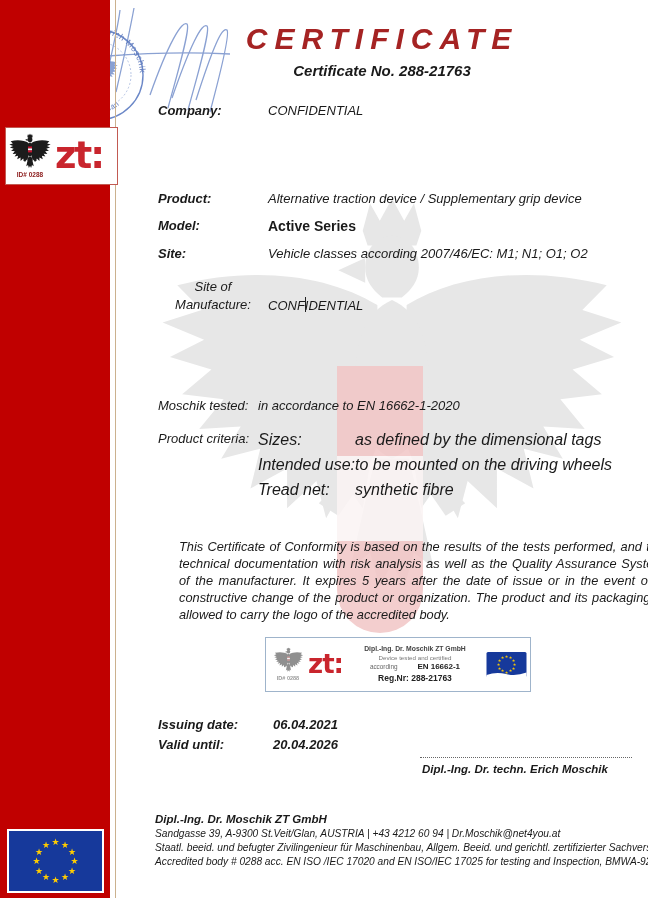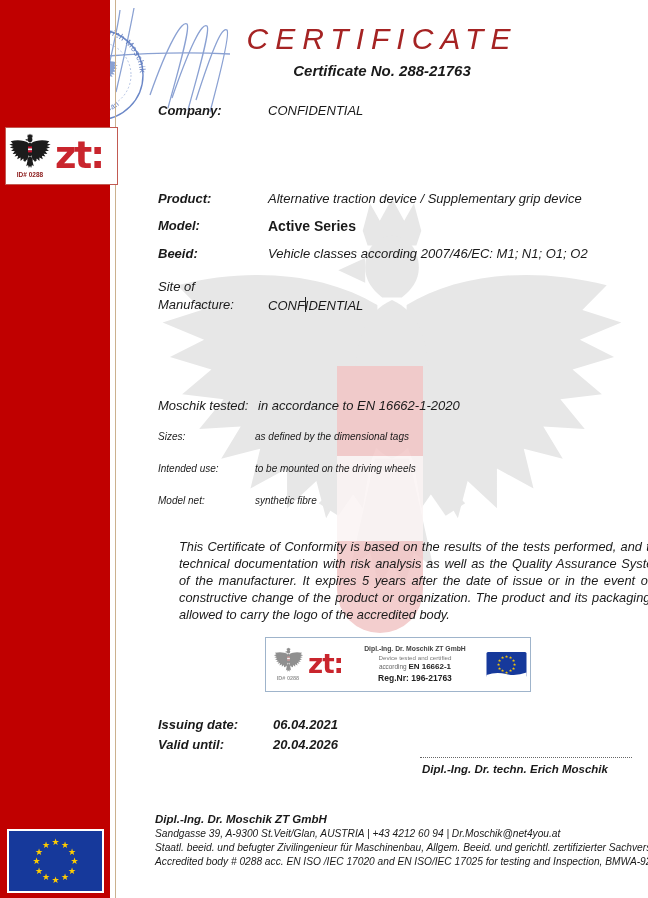--- a/index.html
+++ b/index.html
@@ -14,70 +14,70 @@
   
   .watermark{position:absolute;left:148px;top:196px;width:488px;height:456px;z-index:0;}
   .wm-shield{position:absolute;left:337px;top:366px;width:86px;height:267px;z-index:0;opacity:.85;}
   .wm-shield .b1{height:90px;background:#F2C6C6;}
   .wm-shield .b2{height:85px;background:#FBF4F4;}
   .wm-shield .b3{height:92px;background:#F2C6C6;border-radius:0 0 43px 43px;}
 
   .z{position:absolute;z-index:2;}
 
   
-  .title{left:116px;width:532px;top:22px;text-align:center;font-size:30px;font-weight:normal;
+  .title{left:116px;width:532px;top:22px;text-align:center;font-size:30px;font-weight:bold;
          color:#A52323;letter-spacing:7px;}
   .certno{left:116px;width:532px;top:62px;text-align:center;font-size:15px;font-weight:bold;}
 
   
   .logo-box{left:5px;top:127px;width:111px;height:56px;background:#fff;border:1px solid #C25A52;
             display:flex;align-items:center;z-index:3;}
   .logo-eagle-wrap{width:48px;text-align:center;line-height:0;}
   .logo-id{font-size:6.5px;font-weight:bold;color:#8B1A1A;font-style:normal;line-height:1;margin-top:-2px;}
   .logo-zt{font-style:normal;font-weight:bold;color:#C9252D;font-size:37px;line-height:0.8;
            letter-spacing:-2px;margin-left:1px;font-family:"DejaVu Sans",sans-serif;}
 
   
   .row{left:158px;display:flex;font-size:13px;margin-top:13px;}
   .row .lbl{flex:none;width:110px;font-weight:bold;}
-  .row .lbl.plain{font-weight:normal;}
+  .row .lbl.plain{font-weight:normal;text-align:center;}
   .r-company{top:90px;}
   .r-product{top:178px;}
   .r-model{top:205px;}
   .r-scope{top:233px;}
   .r-site{top:265px;}
   .model-val{font-style:normal;font-weight:bold;font-size:14px;}
   .site-lbl{line-height:1.35;}
   .site-valwrap{align-self:flex-end;position:relative;}
   .text-cursor{position:absolute;left:37px;top:-1px;width:1px;height:15px;background:#222;}
 
   .r-tested{top:385px;}
   .r-tested .lbl2{flex:none;width:100px;font-weight:normal;}
   .r-criteria{top:418px;}
   .r-criteria .lbl2{flex:none;width:100px;font-weight:normal;}
-  .crit-grid{display:grid;grid-template-columns:97px auto;row-gap:21px;font-size:10px;}
+  .crit-grid{display:grid;grid-template-columns:97px auto;row-gap:7px;font-size:16px;}
 
   
   .para{left:155px;width:485px;font-size:12.8px;line-height:1.32;text-align:justify;}
   .p1{top:491px;}
   .p2{top:539px;margin-left:24px;}
 
   
   .badge{left:265px;top:637px;width:266px;height:55px;background:#fff;border:1px solid #9FB4CB;
          display:flex;align-items:center;padding:1px 3px;box-sizing:border-box;
          font-style:normal;z-index:3;}
   .badge-eagle-wrap{width:38px;text-align:center;line-height:0;}
   .badge-id{font-size:5.5px;color:#9a9a9a;font-weight:bold;line-height:1;}
   .badge-zt{font-weight:bold;color:#C9252D;font-size:26px;letter-spacing:-1px;line-height:.8;
             font-family:"DejaVu Sans",sans-serif;margin:0 2px 0 1px;}
   .badge-center{flex:1;text-align:center;color:#555;line-height:1.3;}
   .badge-org{font-size:6.8px;font-weight:bold;color:#444;}
   .badge-claim{font-size:6.2px;color:#777;}
   .badge-standard-row{font-size:6.4px;color:#666;}
-  .badge-standard{font-size:8px;font-weight:bold;color:#222;}
+  .badge-standard{font-size:8px;font-weight:bold;color:#222;padding-left:18px;}
   .badge-reg{font-size:8.5px;font-weight:bold;color:#222;}
   .badge-flag-wrap{width:42px;text-align:center;line-height:0;}
 
   
   .r-issuing{top:704px;font-weight:bold;}
   .r-valid{top:724px;font-weight:bold;}
   .r-issuing .lbl,.r-valid .lbl{width:115px;}
 
   
   .sig-art{left:410px;top:668px;width:234px;height:132px;z-index:2;}
@@ -153,47 +153,48 @@
     <div class="lbl">Model:</div>
     <div class="model-val">Active Series</div>
   </div>
 
   <div class="z row r-product">
     <div class="lbl">Product:</div>
     <div>Alternative traction device / Supplementary grip device</div>
   </div>
 
   <div class="z row r-scope">
-    <div class="lbl">Beeid:</div>
+    <div class="lbl">Site:</div>
     <div>Vehicle classes according 2007/46/EC: M1; N1; O1; O2</div>
   </div>
 
   <div class="z row r-site">
     <div class="lbl plain site-lbl">
       <div>Site of</div>
       <div>Manufacture:</div>
     </div>
     <div class="site-valwrap">
       <span>CONFIDENTIAL</span>
       <span class="text-cursor"></span>
     </div>
   </div>
 
   <div class="z row r-tested">
     <div class="lbl2">Moschik tested:</div>
     <div>in accordance to EN 16662-1-2020</div>
   </div>
 
   <div class="z row r-criteria">
+    <div class="lbl2">Product criteria:</div>
     <div class="crit-grid">
       <div>Sizes:</div>
       <div>as defined by the dimensional tags</div>
       <div>Intended use:</div>
       <div>to be mounted on the driving wheels</div>
-      <div>Model net:</div>
+      <div>Tread net:</div>
       <div>synthetic fibre</div>
     </div>
   </div>
 
   
   <div class="z para p2">This Certificate of Conformity is based on the results of the tests performed, and the technical documentation with risk analysis as well as the Quality Assurance System of the manufacturer. It expires 5 years after the date of issue or in the event of a constructive change of the product or organization. The product and its packaging is allowed to carry the logo of the accredited body.</div>
 
   
   <div class="z badge">
     <div class="badge-eagle-wrap">
@@ -207,21 +208,21 @@
     </div>
     <div class="badge-zt">zt:</div>
     <div class="badge-center">
       <div class="badge-org">Dipl.-Ing. Dr. Moschik ZT GmbH</div>
       <div class="badge-claim">Device tested and certified</div>
       <div class="badge-standard-row">
         <span>according</span>
         <span class="badge-standard">EN 16662-1</span>
       </div>
       <div class="badge-reg">
-        <span>Reg.Nr:</span>&nbsp;<span>196-21763</span>
+        <span>Reg.Nr:</span>&nbsp;<span>288-21763</span>
       </div>
     </div>
     <div class="badge-flag-wrap">
       <svg width="41" height="28" viewBox="0 0 41 28">
         <rect x="0.5" y="1" width="40" height="25" rx="1.5" fill="#16399B"></rect>
         <g class="star-ring">
             <text x="20.50" y="5.00" font-size="4" fill="#FFCC00" text-anchor="middle" dominant-baseline="central" font-style="normal">★</text>
             <text x="24.50" y="6.07" font-size="4" fill="#FFCC00" text-anchor="middle" dominant-baseline="central" font-style="normal">★</text>
             <text x="27.43" y="9.00" font-size="4" fill="#FFCC00" text-anchor="middle" dominant-baseline="central" font-style="normal">★</text>
             <text x="28.50" y="13.00" font-size="4" fill="#FFCC00" text-anchor="middle" dominant-baseline="central" font-style="normal">★</text>

